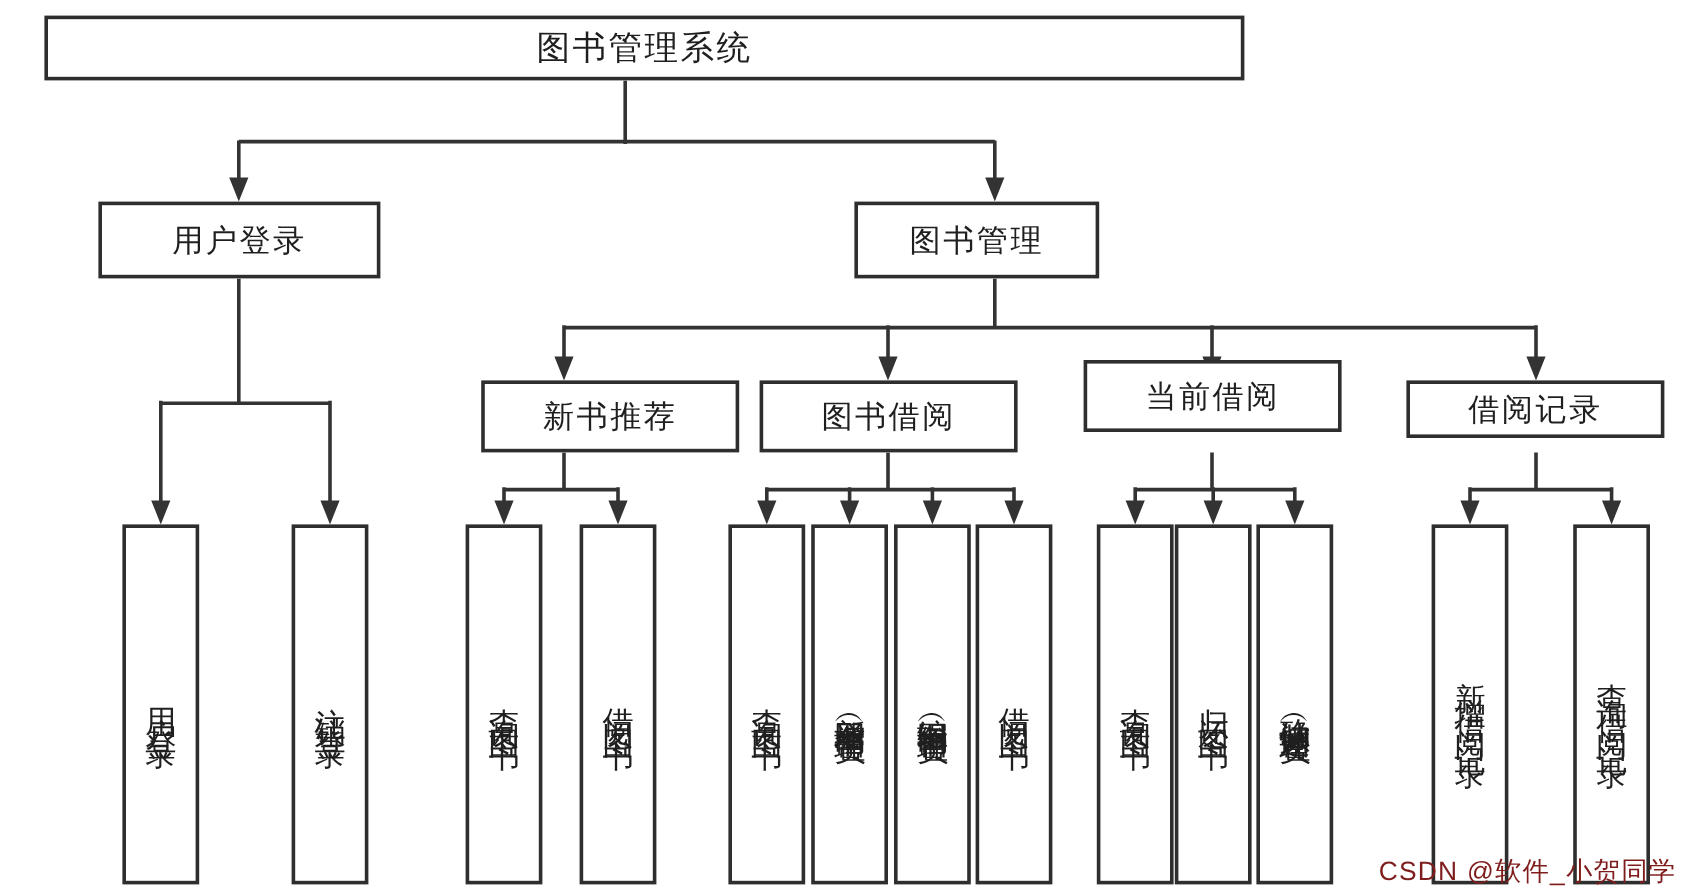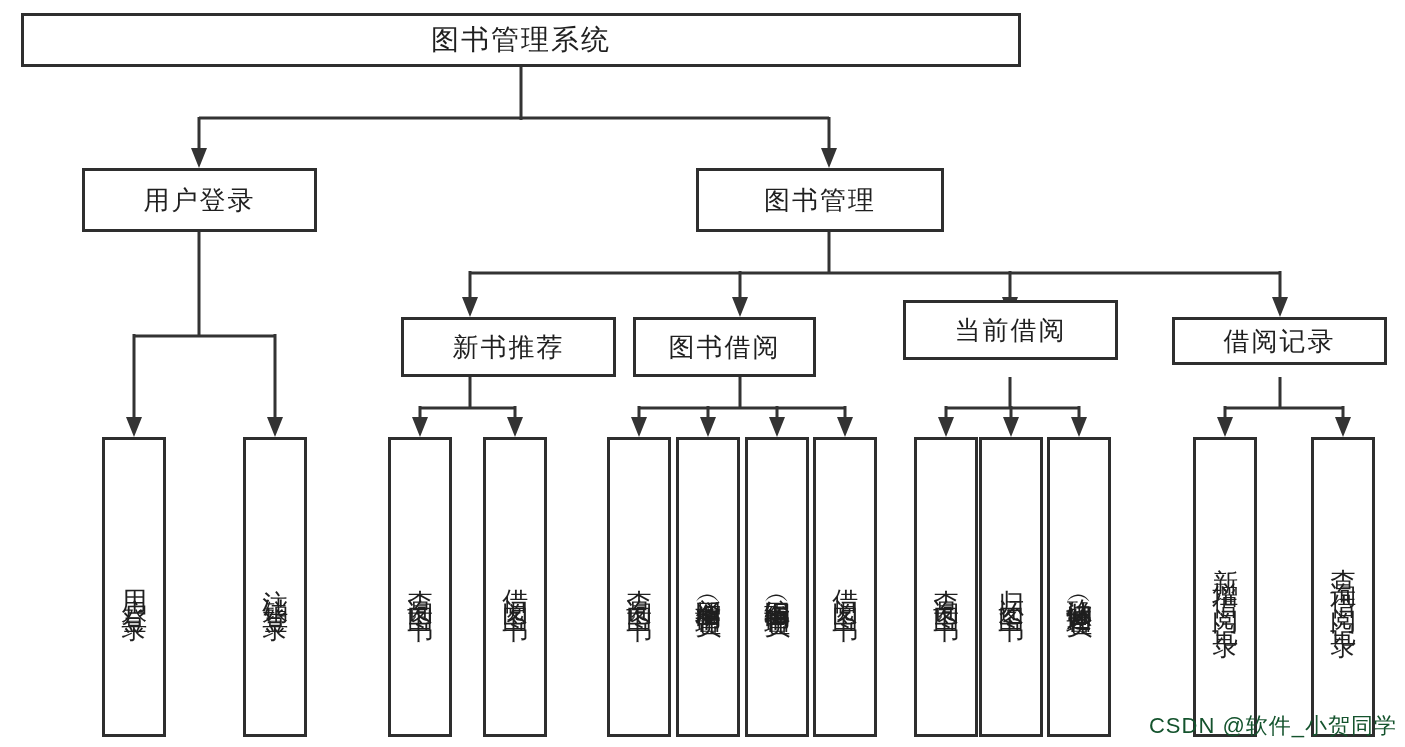--- a/index.html
+++ b/index.html
@@ -11,31 +11,31 @@
     overflow:hidden;
   }
   #connectors { position:absolute; left:0; top:0; z-index:0; }
   .hbox, .vbox {
     position:absolute; box-sizing:border-box;
     background:#ffffff; border:3px solid #2e2e2e;
     display:flex; align-items:center; justify-content:center;
     color:#1f1f1f; z-index:1;
   }
   .hbox { font-size:26px; letter-spacing:2px; white-space:nowrap; }
-  .hbox.root { font-size:28px; }
+  .hbox.root { font-size:28px;margin-left:16px; }
   .vbox { width:64px; top:437px; height:300px; }
   .vbox span {
     writing-mode:vertical-rl; text-orientation:mixed;
     font-size:26px; line-height:1.05; letter-spacing:9px; white-space:nowrap;
   }
   .vbox.med span { letter-spacing:13px; }
   .vbox.long span { letter-spacing:2px; }
   #watermark {
     position:absolute; right:8px; top:711px; z-index:3;
-    font-size:22px; color:#14532d; letter-spacing:1px; white-space:nowrap;
+    font-size:22px; color:#7f1d1d; letter-spacing:1px; white-space:nowrap;
   }
 </style>
 </head>
 <body>
 
 <div id="canvas">
 
   <svg id="connectors" width="1405" height="747" viewBox="0 0 1405 747" aria-hidden="true">
     <path fill="none" stroke="#333333" stroke-width="3" d="
       M521 67V120
@@ -58,24 +58,24 @@
       M631 417L647 417L639 437Z M700 417L716 417L708 437Z
       M769 417L785 417L777 437Z M837 417L853 417L845 437Z
       M938 417L954 417L946 437Z M1003 417L1019 417L1011 437Z
       M1071 417L1087 417L1079 437Z
       M1217 417L1233 417L1225 437Z M1335 417L1351 417L1343 437Z"></path>
   </svg>
 
   <div class="hbox root" style="left:21px; top:13px; width:1000px; height:54px;">图书管理系统</div>
 
   <div class="hbox" style="left:82px; top:168px; width:235px; height:64px;">用户登录</div>
-  <div class="hbox" style="left:696px; top:168px; width:248px; height:64px;">图书管理</div>
+  <div class="hbox" style="left:712px; top:168px; width:204px; height:64px;">图书管理</div>
 
   <div class="hbox" style="left:363px; top:317px; width:215px; height:60px;margin-left:38px;">新书推荐</div>
-  <div class="hbox" style="left:633px; top:317px; width:183px; height:60px;">图书借阅</div>
+  <div class="hbox" style="left:633px; top:317px; width:215px; height:60px;">图书借阅</div>
   <div class="hbox" style="left:903px; top:300px; width:215px; height:60px;">当前借阅</div>
   <div class="hbox" style="left:1172px; top:317px; width:215px; height:48px;">借阅记录</div>
 
   <div class="vbox" style="left:102px;">
     <span>用户登录</span>
   </div>
   <div class="vbox" style="left:243px;">
     <span>注销登录</span>
   </div>
   <div class="vbox" style="left:388px;">

